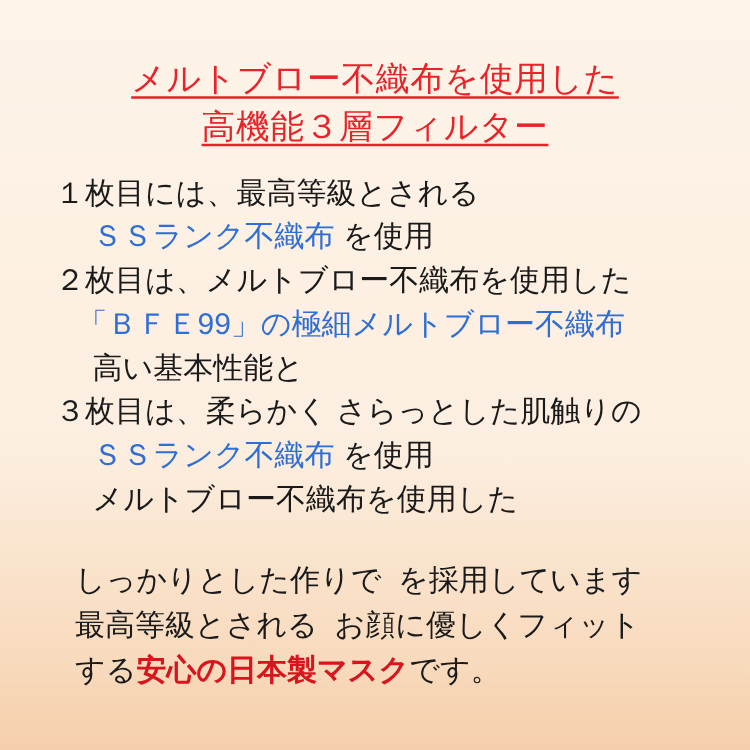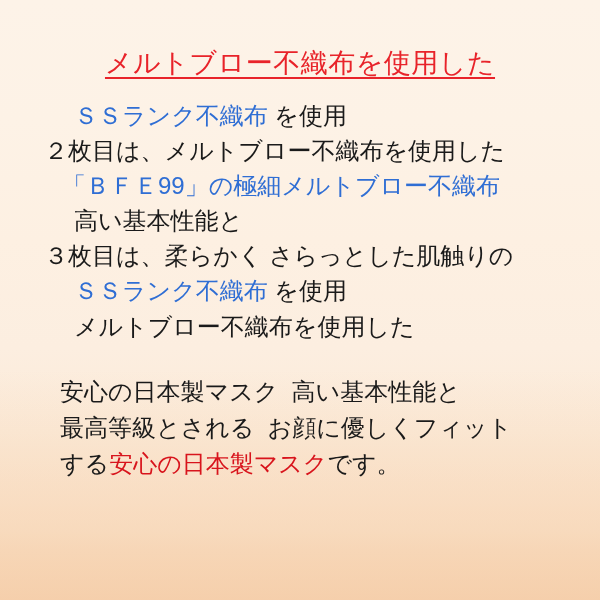--- a/index.html
+++ b/index.html
@@ -68,54 +68,56 @@
     white-space: pre;
   }
   .indent1 { padding-left: 18px; }
   .indent2 { padding-left: 30px; }
   .blue {
     color: #2f6ed4;
     text-align: right;
   }
   .red-bold {
     color: #d8141c;
-    font-weight: normal;
+    font-weight: bold;
   }
   .spacer {
     height: 30px;
   }
   .closing {
     color: #1a1a1a;
     font-size: 24px;
     line-height: 1.5;
     padding-left: 34px;
   }
 </style>
 </head>
 <body>
 
 <div id="page">
   <div id="content">
 
     <div class="heading">
       <span class="hl1">メルトブロー不織布を使用した</span>
+      <span class="hl2">高機能３層フィルター</span>
     </div>
 
     <div class="body-block">
+      <div class="line">１枚目には、最高等級とされる</div>
       <div class="line indent2"><span class="blue">ＳＳランク不織布</span> <span>を使用</span></div>
       <div class="line">２枚目は、メルトブロー不織布を使用した</div>
       <div class="line indent1"><span class="blue">「ＢＦＥ99」の極細メルトブロー不織布</span></div>
       <div class="line indent2">高い基本性能と</div>
       <div class="line">３枚目は、柔らかく さらっとした肌触りの</div>
       <div class="line indent2"><span class="blue">ＳＳランク不織布</span> <span>を使用</span></div>
       <div class="line indent2">メルトブロー不織布を使用した</div>
     </div>
 
     <div class="spacer"></div>
 
     <div class="closing">
-      <div class="line">安心の日本製マスク  高い基本性能と</div>
+      <div class="line">しっかりとした作りで  を採用しています</div>
       <div class="line">最高等級とされる  お顔に優しくフィット</div>
       <div class="line"><span>する</span><span class="red-bold">安心の日本製マスク</span><span>です。</span></div>
     </div>
 
   </div>
 </div>
 
 </body></html>

